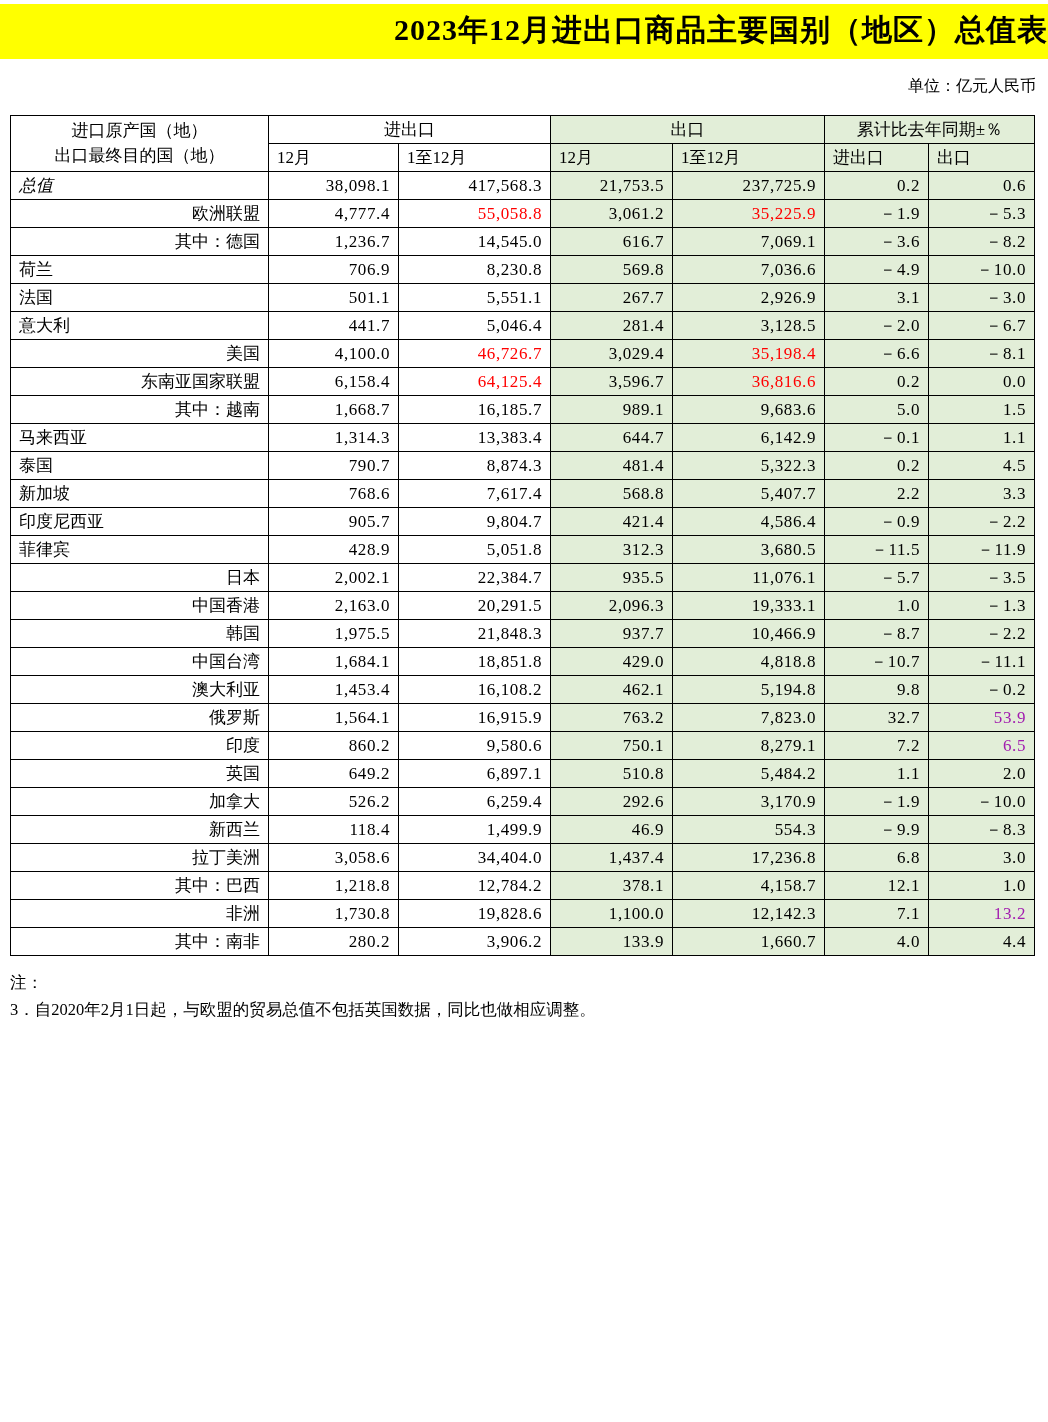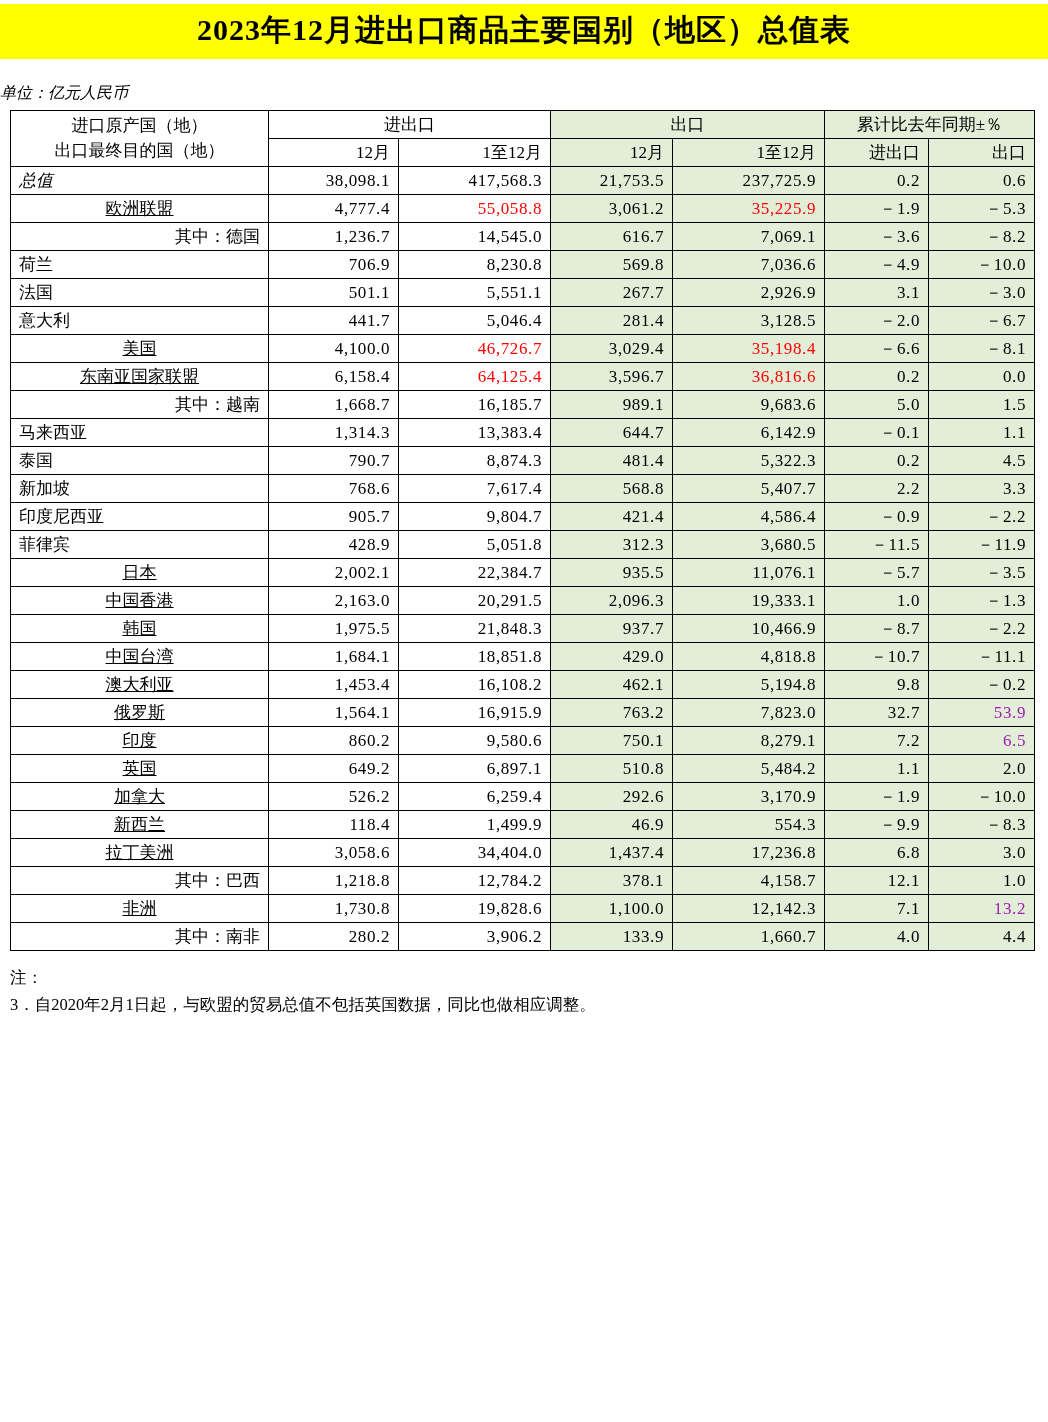--- a/index.html
+++ b/index.html
@@ -12,40 +12,39 @@
     font-family: "Liberation Serif", "DejaVu Serif", serif;
     color: #000;
   }
   .page {
     width: 1048px;
     position: relative;
     box-sizing: border-box;
   }
   .title-bar {
     background: #ffff00;
-    text-align: center;
+    text-align: right;
     padding: 6px 0 8px 0;
-    margin: 4px 0 16px 0;
+    margin: 4px 0 9px 0;
   }
   .title-bar .title {
     font-size: 30px;
     font-weight: bold;
     letter-spacing: 1px;
     font-family: "Liberation Serif", "DejaVu Serif", serif;
   }
   .unit-line {
-    text-align: left;
+    text-align: right;
     font-size: 16px;
     padding: 8px 12px 6px 0;
-    font-style: italic;
   }
   table.main {
     border-collapse: collapse;
     width: 1024px;
-    margin: 0 10px 0 10px;
+    margin: 12px 10px 0 10px;
     table-layout: fixed;
   }
   table.main td, table.main th {
     border: 1px solid #000;
     font-size: 17px;
     font-weight: normal;
     padding: 2px 8px;
     height: 28px;
     box-sizing: border-box;
   }
@@ -62,44 +61,43 @@
     vertical-align: middle;
     line-height: 1.45;
     font-size: 17px;
   }
   .hdr-left div { white-space: nowrap; }
   .grp {
     text-align: center;
     vertical-align: middle;
   }
   .sub {
-    text-align: right;
+    text-align: left;
     vertical-align: middle;
   }
   .green { background: #e2eed8; }
   .num {
     text-align: right;
     font-family: "Liberation Serif", "DejaVu Serif", serif;
     letter-spacing: 0.6px;
     white-space: nowrap;
   }
   .bold { font-weight: bold; }
   .red { color: #ff0000; font-weight: bold; }
   .blue { color: #a21caf; font-weight: bold; }
   .lbl-total {
     font-weight: bold;
     text-align: left;
     padding-left: 6px;
     font-style: italic;
   }
   .lbl-l1 {
     font-weight: bold;
-    text-align: center;
+    text-align: right;
     padding-left: 38px;
-    text-decoration: underline;
   }
   .lbl-l2 {
     text-align: right;
     padding-left: 84px;
   }
   .lbl-l2b {
     text-align: left;
     padding-left: 116px;
   }
   .notes {

